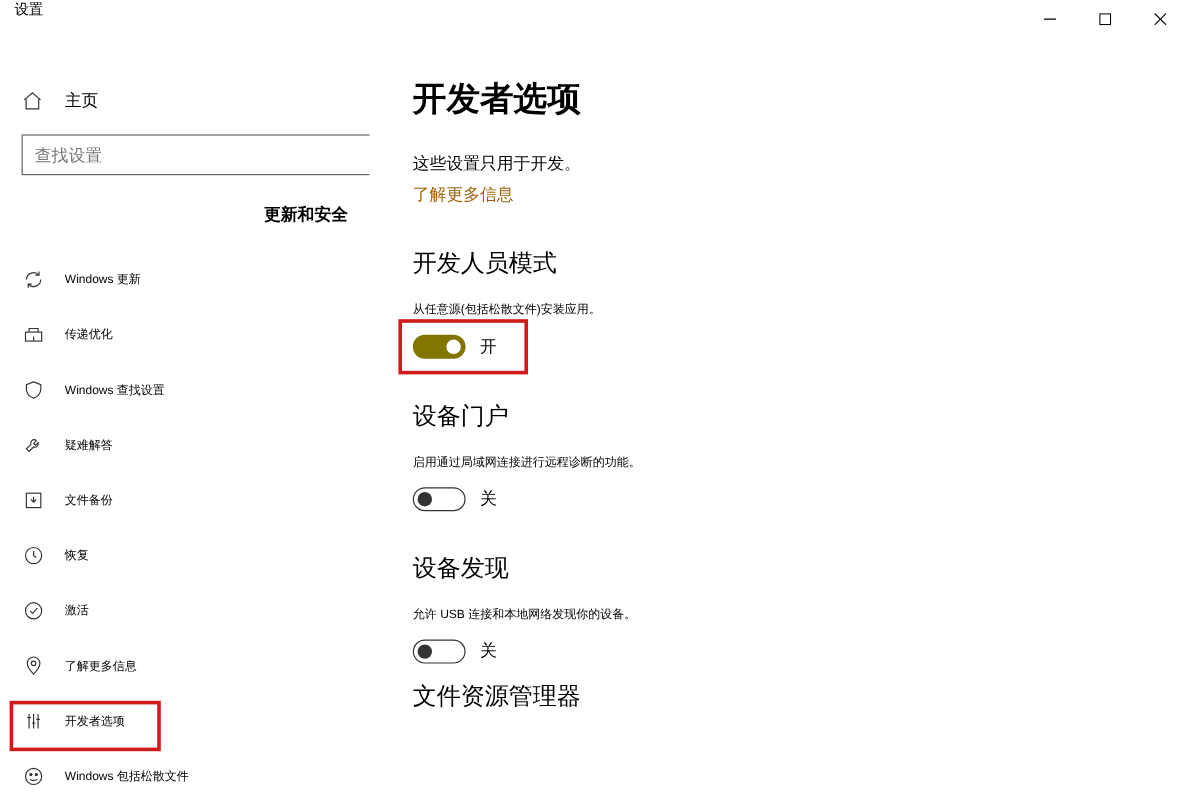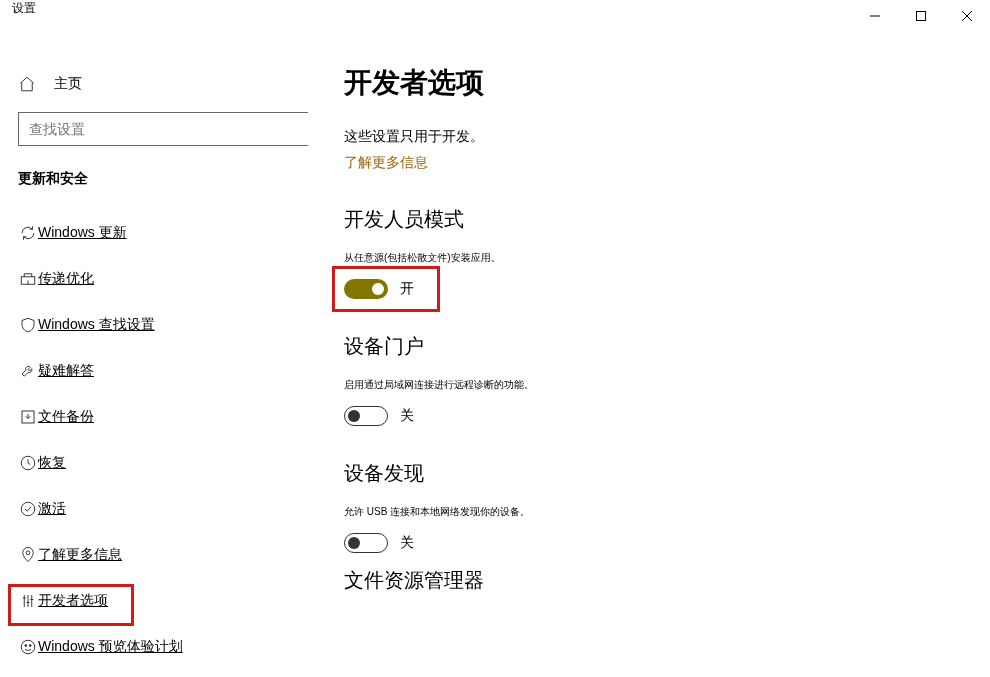--- a/index.html
+++ b/index.html
@@ -74,31 +74,32 @@
     flex: 1; border: none; outline: none; font-size: 14px;
     font-family: inherit;
     background: transparent;
   }
   .search .search-icon { width: 16px; display:flex; align-items:center; justify-content:center; }
 
   .group-header {
     font-size: 14px; font-weight: 600;
     padding: 0 18px;
     margin-bottom: 22px;
+    text-align: right;
   }
 
   .nav { list-style: none; }
   .nav-item {
     display: flex; align-items: center;
     height: 46px;
     padding: 0 18px;
     cursor: pointer;
   }
   .nav-item .icon { width: 20px; display:flex; align-items:center; justify-content:center; }
-  .nav-item .label { margin-left: 0; font-size: 14px; text-decoration: underline; }
+  .nav-item .label { margin-left: 16px; font-size: 10px; }
 
   
   .redbox {
     position: absolute;
     border: 3px solid #d11a1a;
     pointer-events: none;
   }
 
   
   .page-title { font-size: 28px; font-weight: 600; margin-bottom: 26px; }
@@ -261,21 +262,21 @@
       </li>
       <li class="nav-item">
         <span class="icon">
           <svg width="18" height="18" viewBox="0 0 24 24">
               <circle cx="12" cy="12" r="9"></circle>
               <circle cx="9" cy="10" r="1.2" fill="#333"></circle>
               <circle cx="15" cy="10" r="1.2" fill="#333"></circle>
               <path d="M8 15c2 2 6 2 8 0"></path>
             </svg>
         </span>
-        <span class="label">Windows 预览体验计划</span>
+        <span class="label">Windows 包括松散文件</span>
       </li>
     </ul>
   </div>
 
   <div class="right-pane">
     <h1 class="page-title">开发者选项</h1>
     <div class="desc">这些设置只用于开发。</div>
     <a class="link">了解更多信息</a>
 
     

